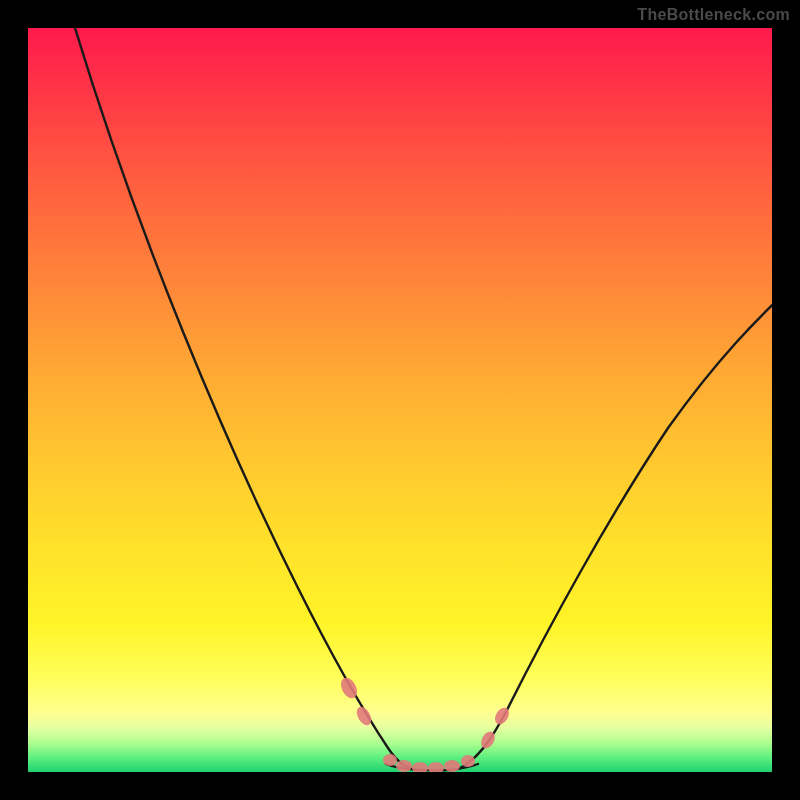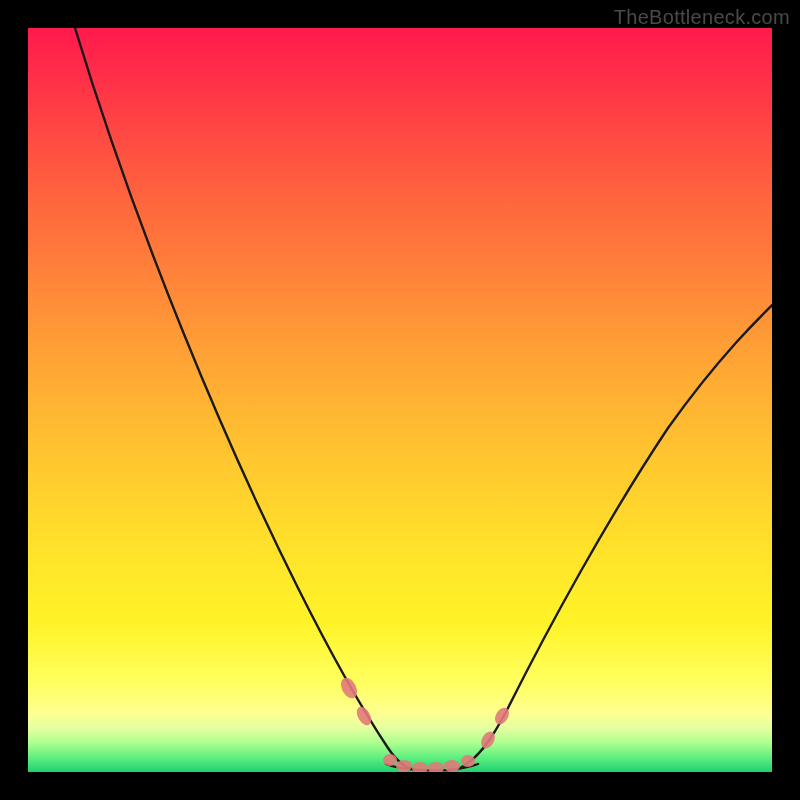--- a/index.html
+++ b/index.html
@@ -38,22 +38,22 @@
       #b0ff90 96%,
       #60f080 98%,
       #20d070 100%
     );
   }
   .watermark {
     position: absolute;
     top: 6px;
     right: 10px;
     color: #4a4a4a;
-    font-size: 20px;
-    font-weight: 400;
+    font-size: 16px;
+    font-weight: 700;
     letter-spacing: 0.3px;
     z-index: 20;
   }
   svg.curves {
     position: absolute;
     inset: 0;
     width: 744px;
     height: 744px;
     z-index: 10;
   }

